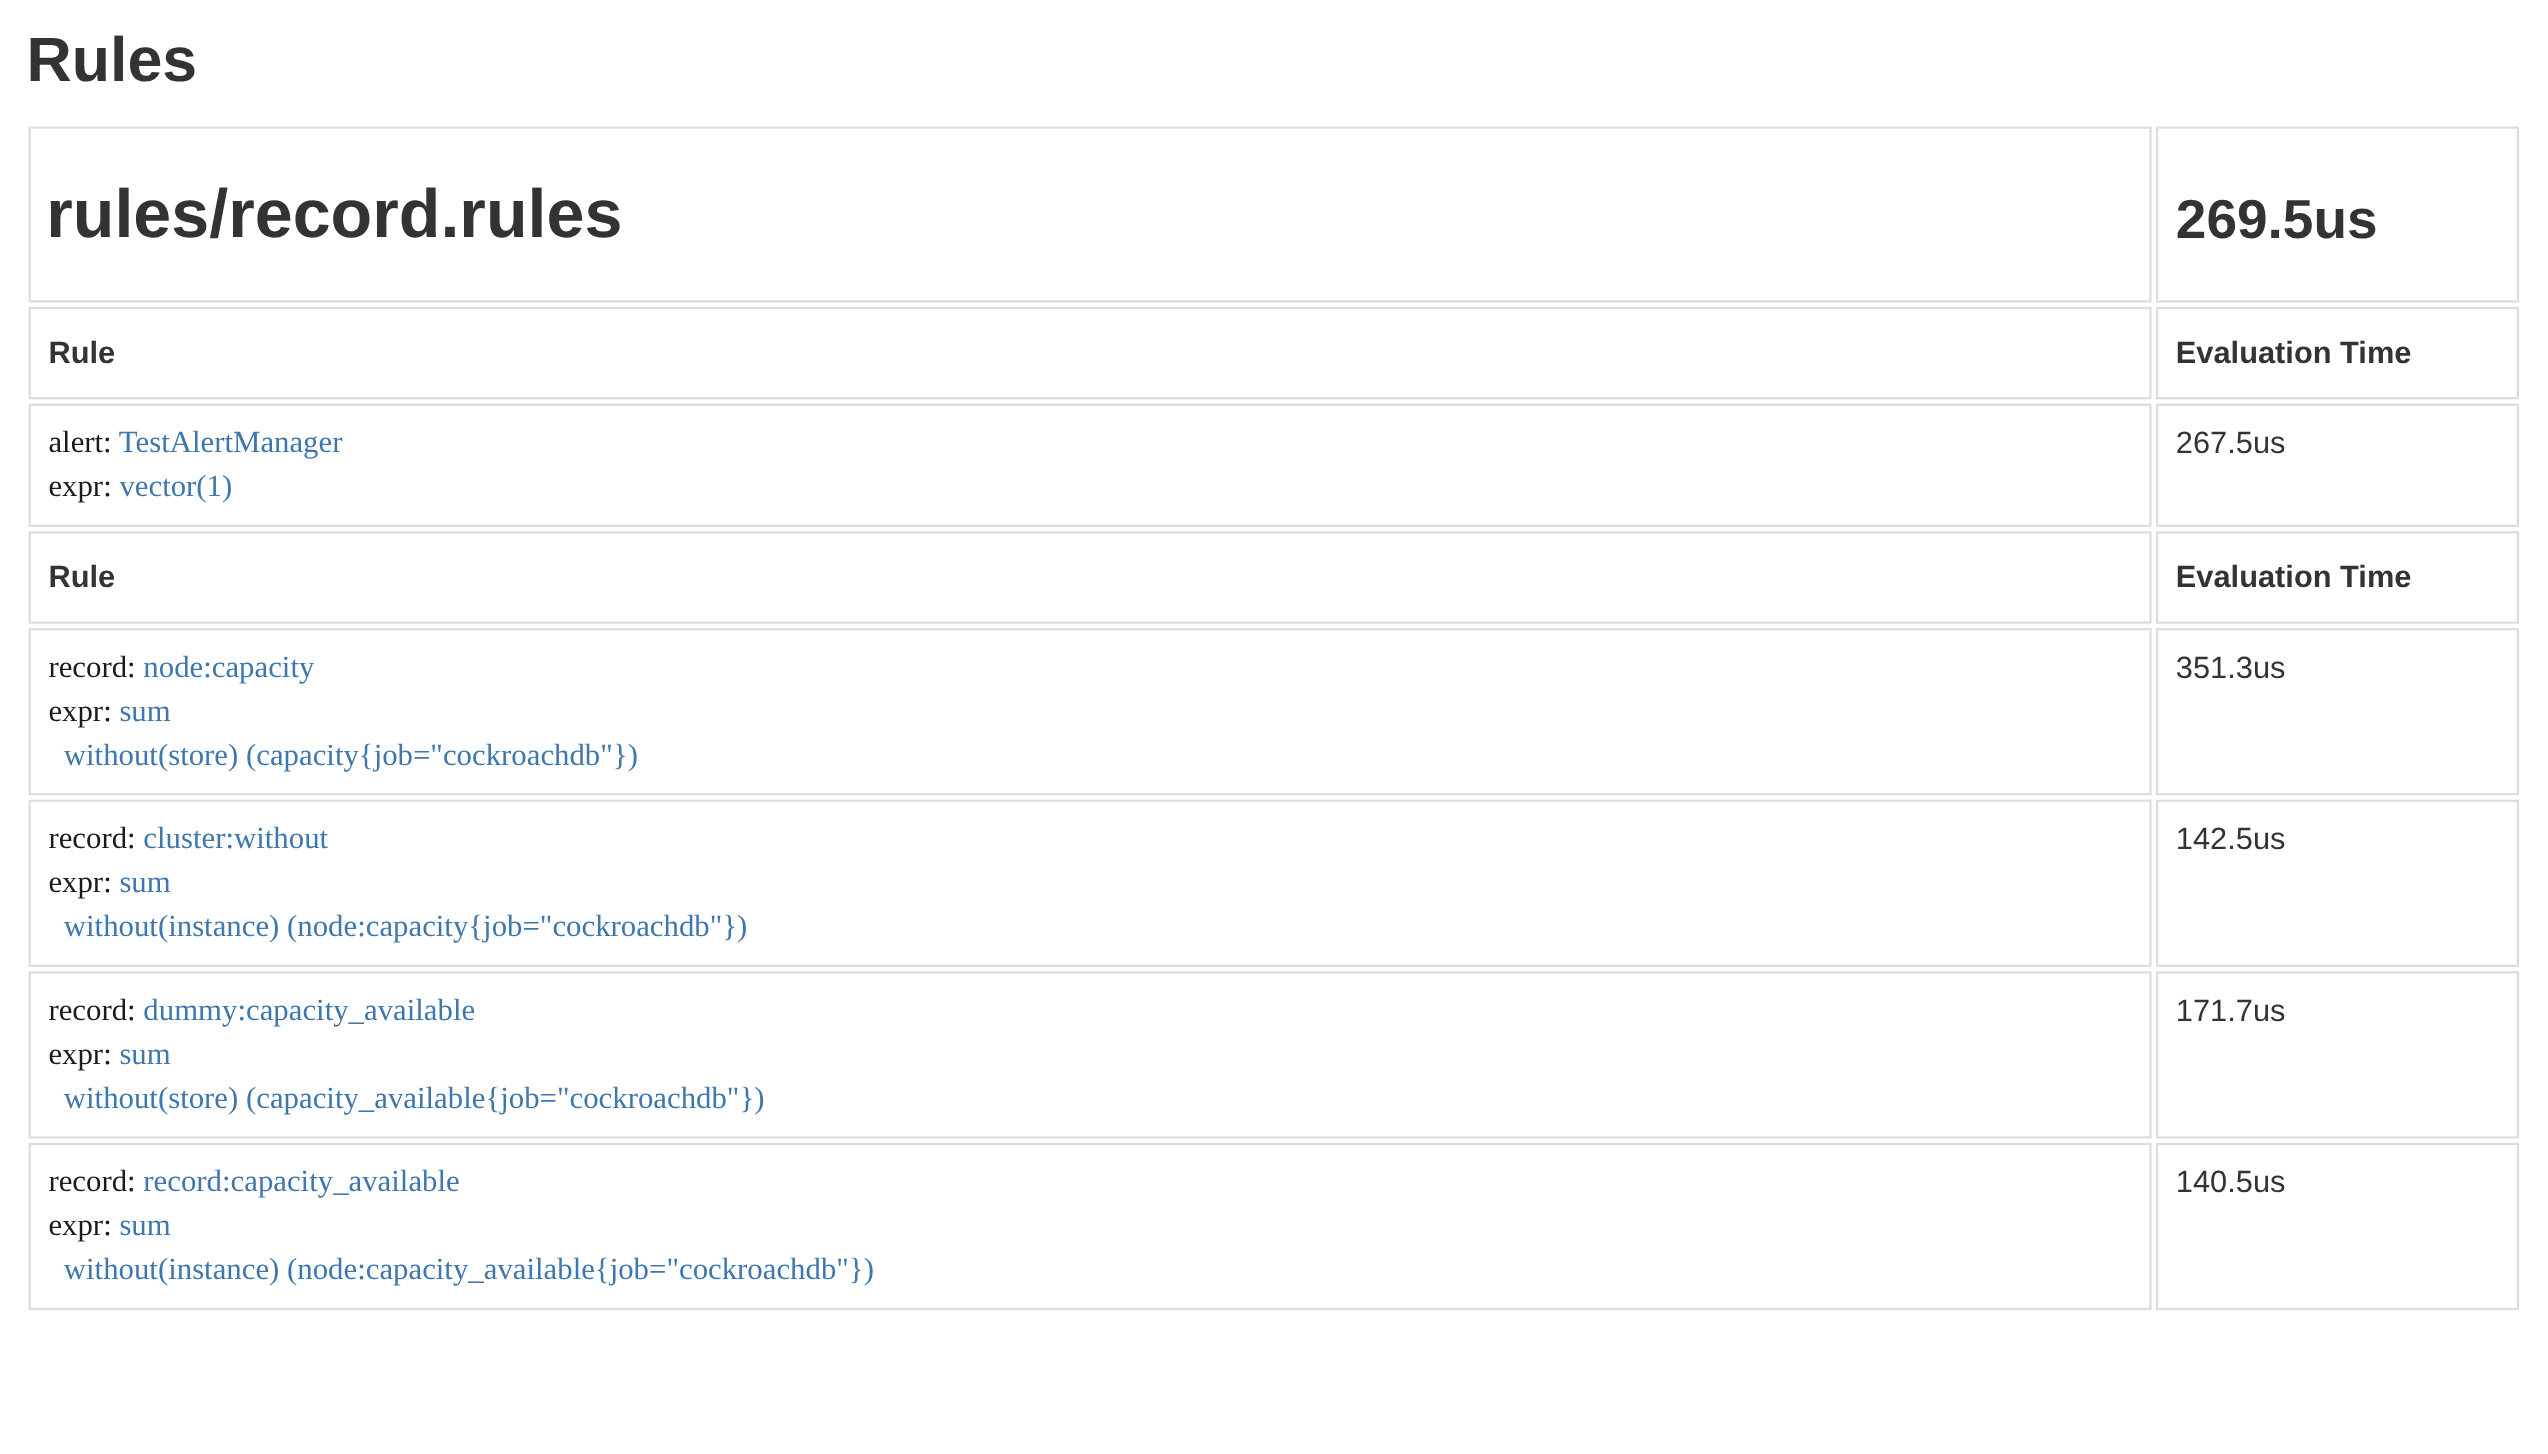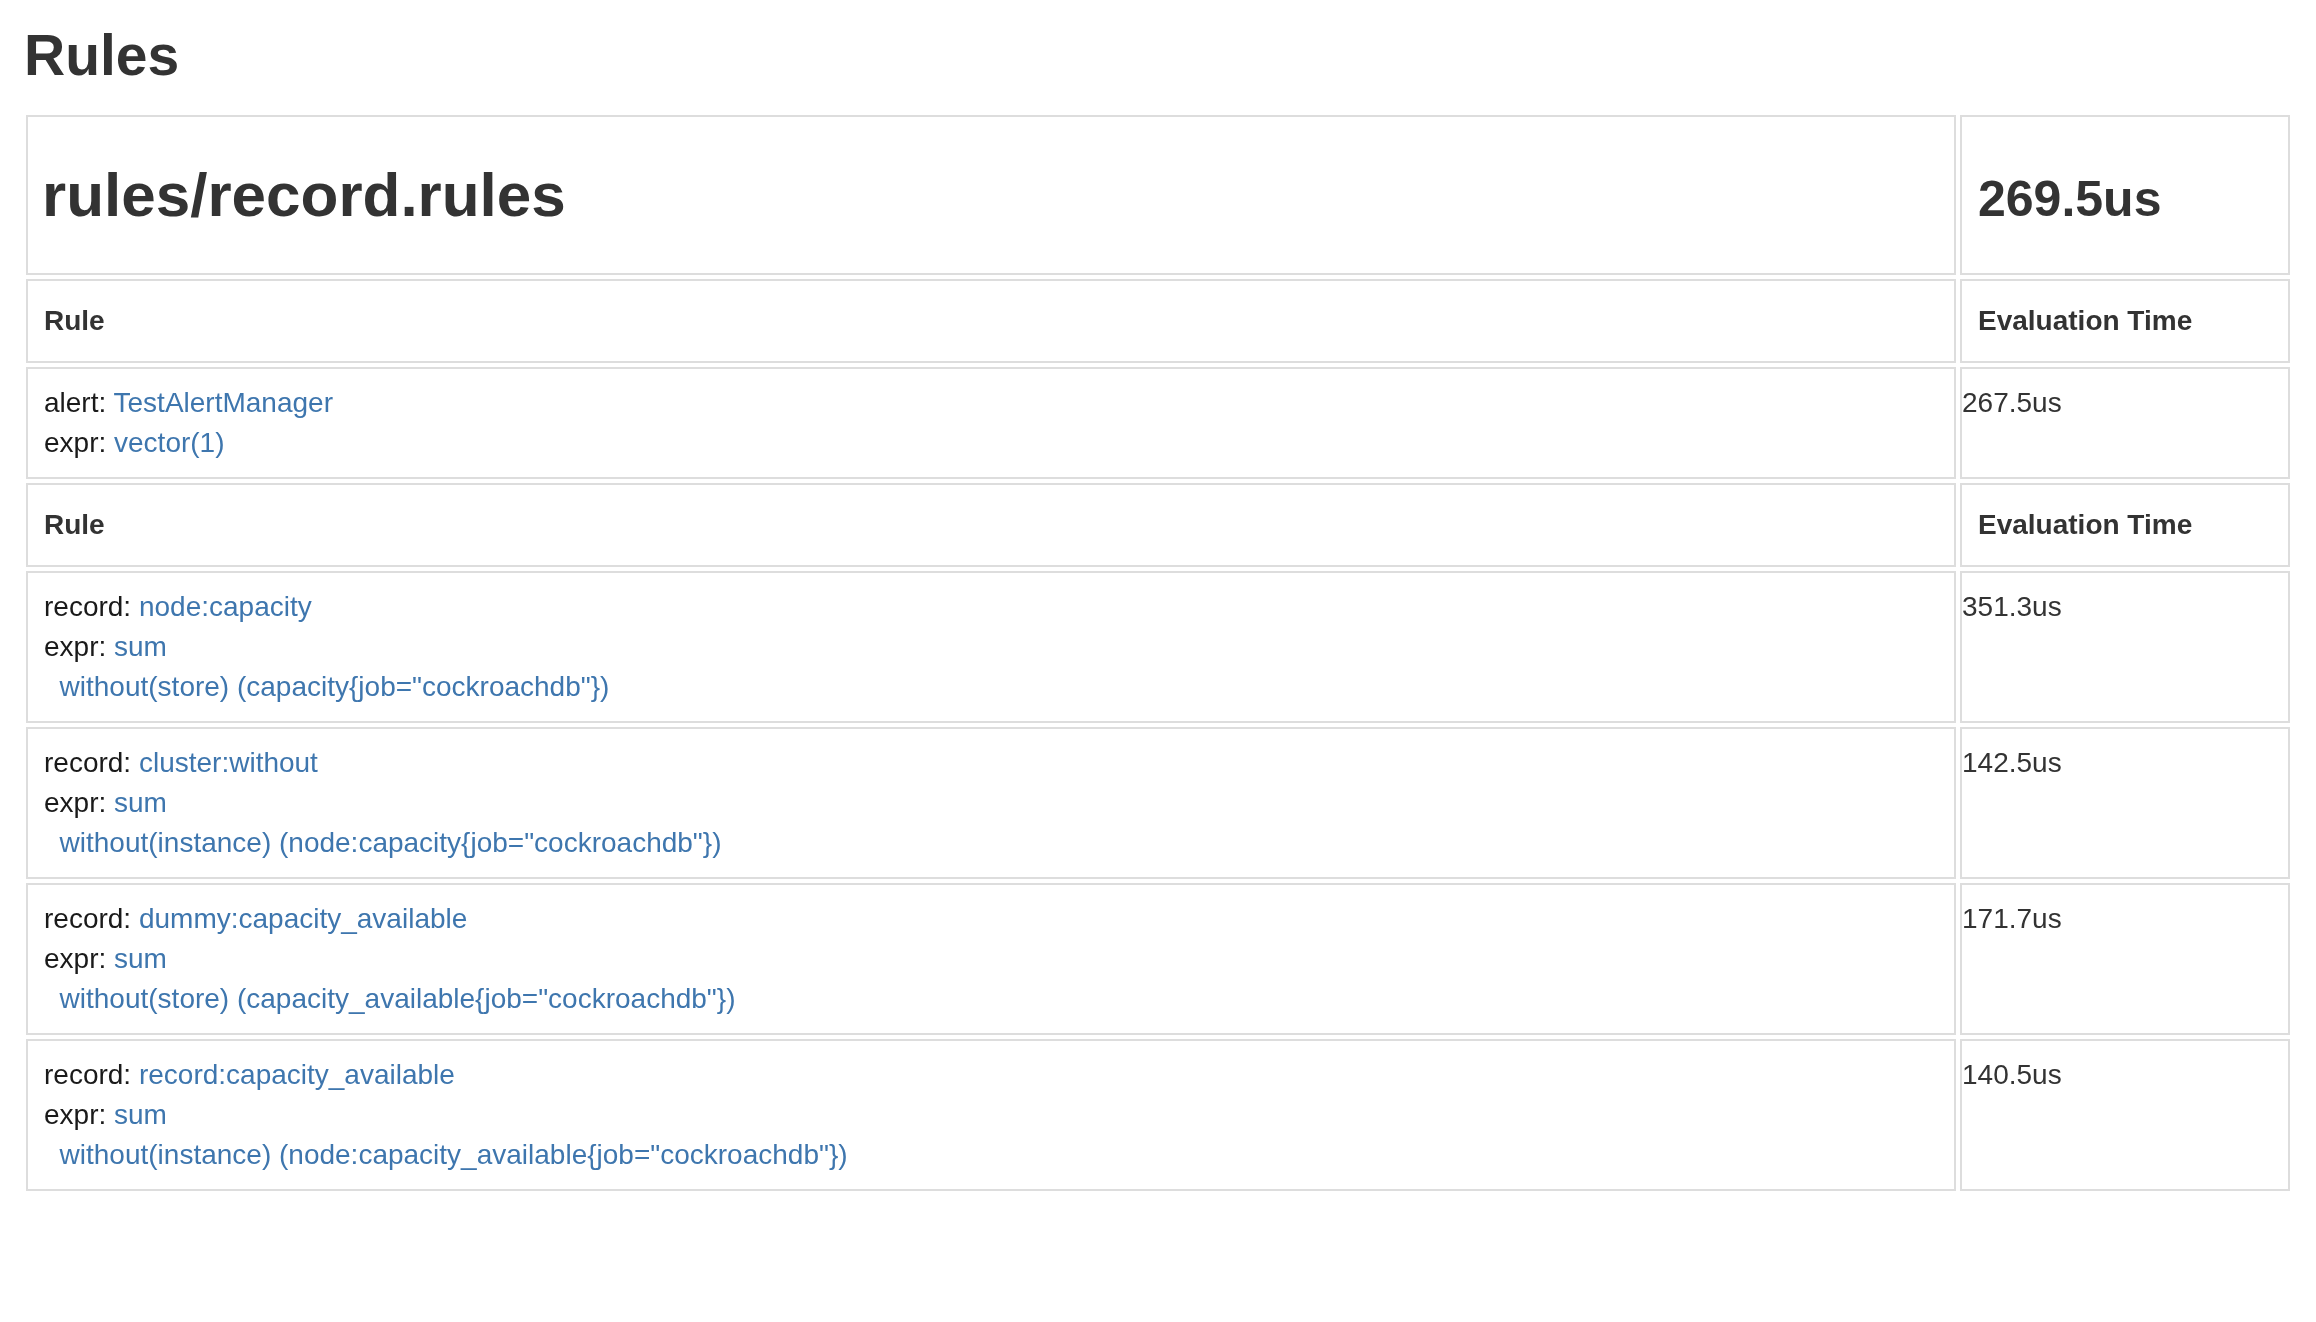--- a/index.html
+++ b/index.html
@@ -63,27 +63,27 @@
     line-height:32px;
     font-weight:bold;
     color:var(--heading_text);
   }
   td.rule-cell{
     background:var(--row_bg);
     padding:14px 16px;
   }
   td.rule-time-cell{
     background:var(--row_bg);
-    padding:16px 0;
+    padding:16px 16px;
     font-size:28px;
     line-height:36px;
     color:var(--time_text);
   }
   .rule-code{
-    font-family:Liberation Sans, sans-serif;
+    font-family:Liberation Serif, serif;
     font-size:28px;
     line-height:40px;
     color:var(--code_key);
     white-space:pre;
   }
   .rule-code .val{
     color:var(--code_value_blue);
   }
 </style>
 </head>

